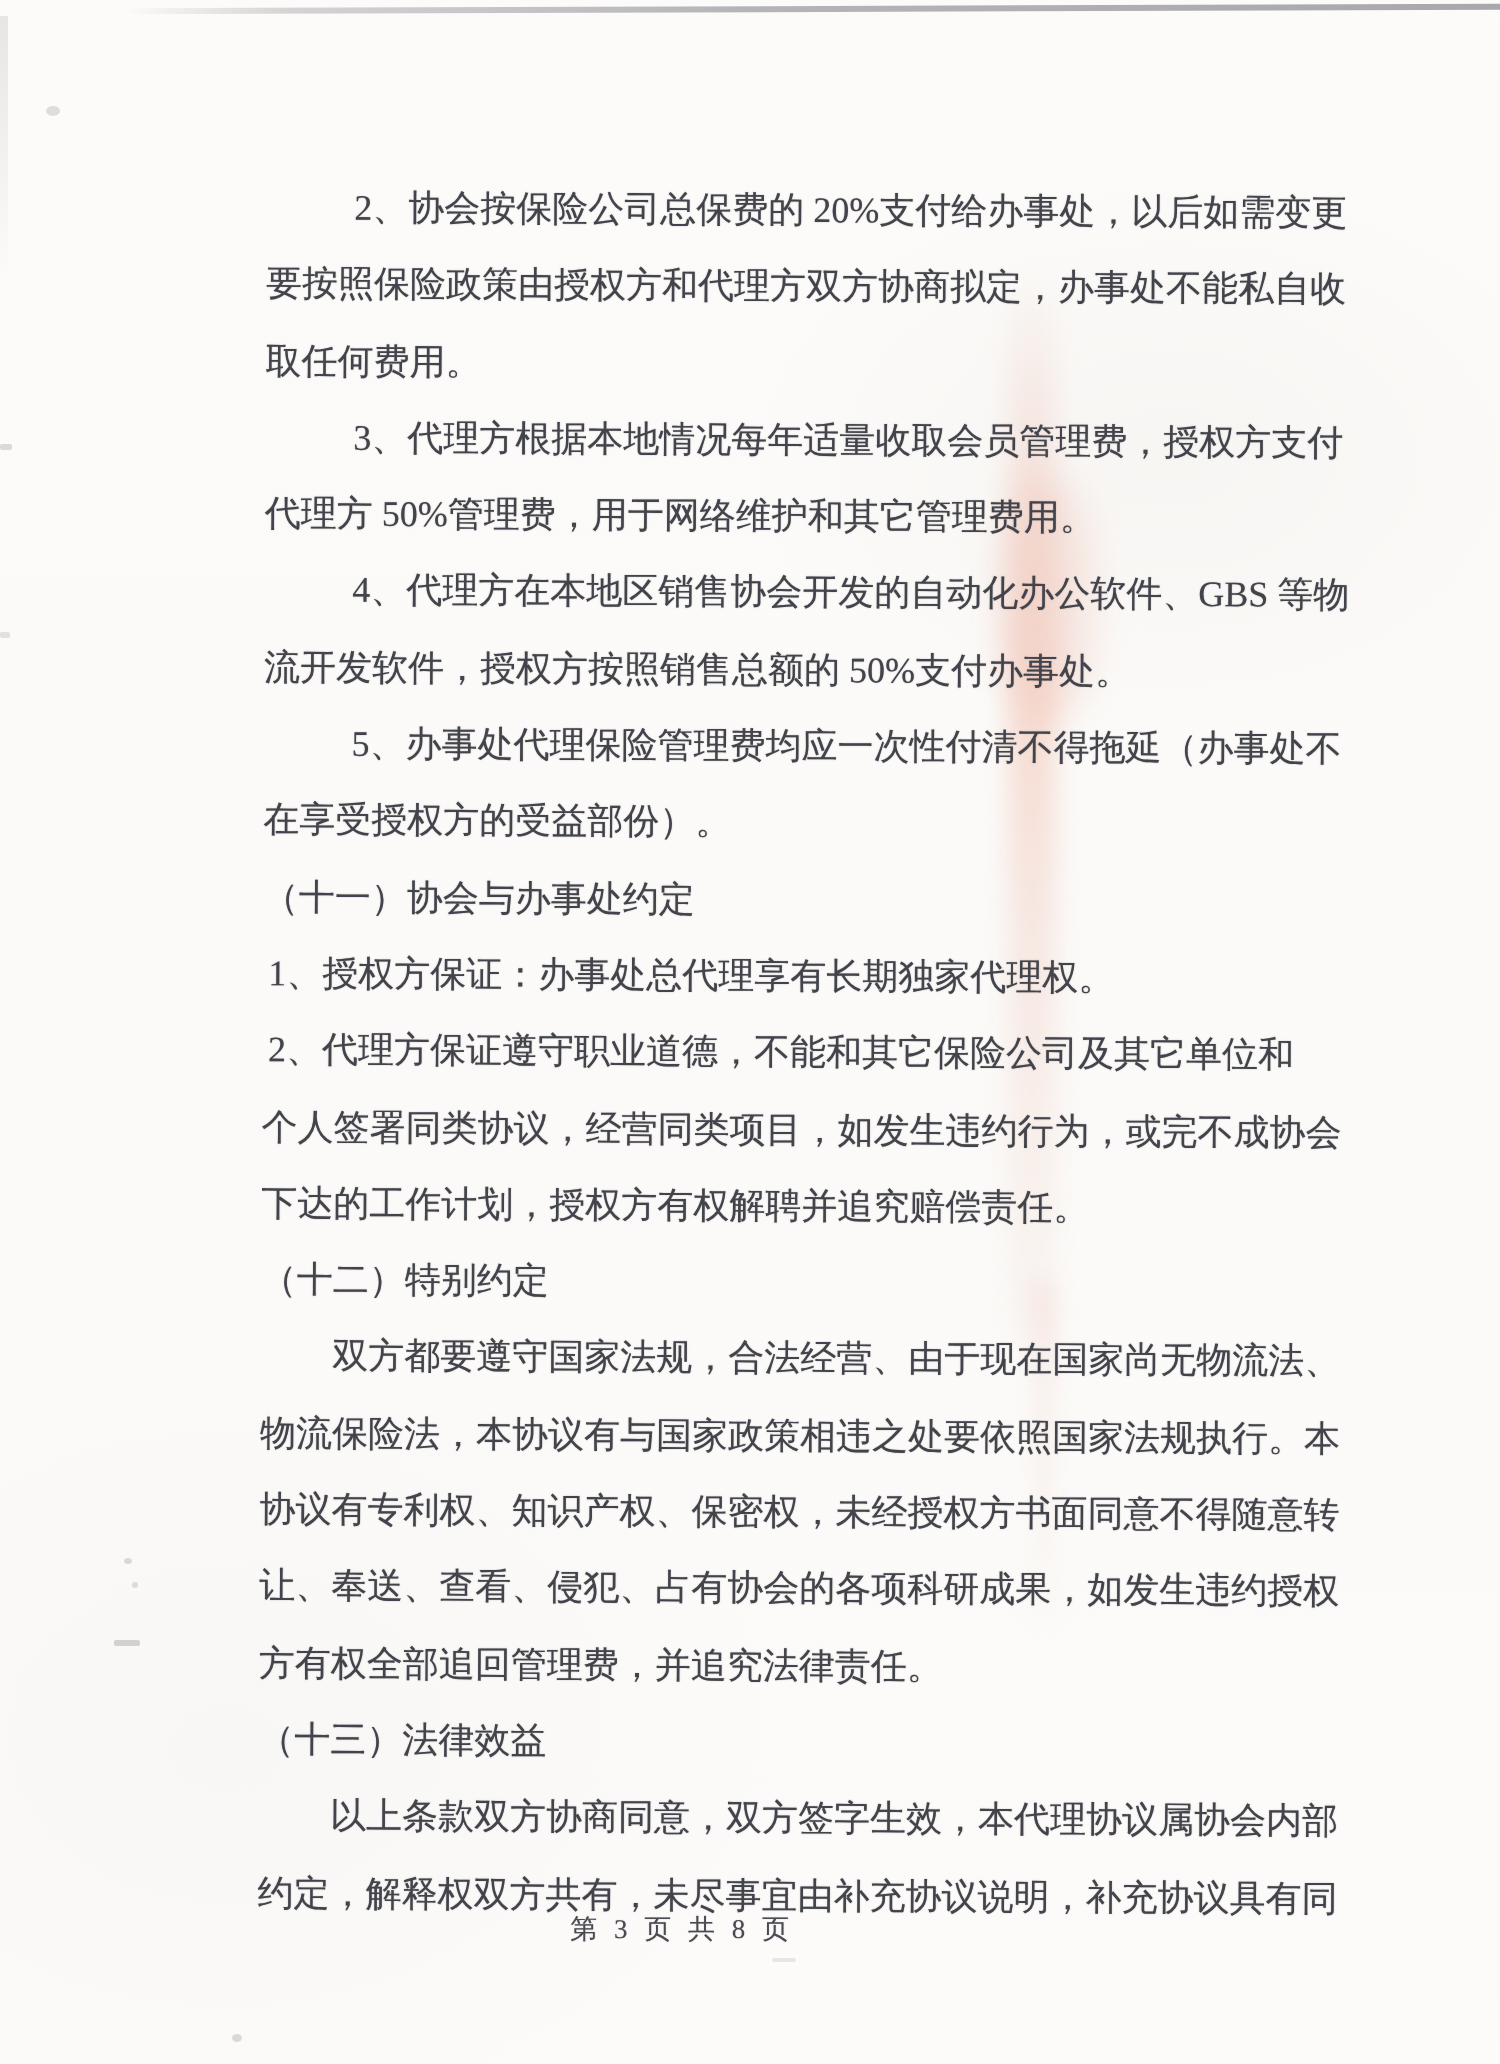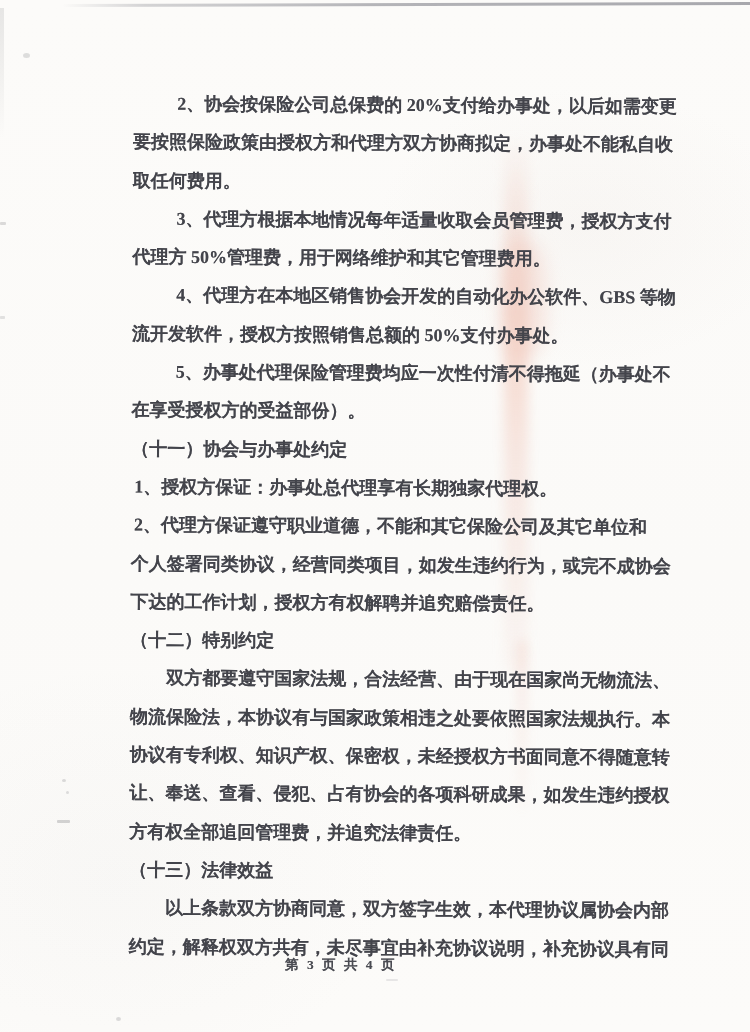--- a/index.html
+++ b/index.html
@@ -8,21 +8,20 @@
     background:#ffffff;
     font-family:"Liberation Serif","DejaVu Serif",serif;
   }
   
   .page {
     position:absolute; inset:0; overflow:hidden;
     background:
       radial-gradient(ellipse 300px 200px at 78% 22%, rgba(214,200,192,0.10), rgba(214,200,192,0) 70%),
       radial-gradient(ellipse 400px 300px at 15% 85%, rgba(200,200,200,0.07), rgba(200,200,200,0) 70%),
       linear-gradient(180deg,#fcfbf9 0%, #fbfaf8 55%, #fcfbf9 100%);
-    font-weight: bold;
   }
   
   .scan-edge-top {
     position:absolute; top:3px; left:62px; right:-4px; height:2.5px;
     border-radius:2px;
     transform:rotate(-0.18deg);
     background:linear-gradient(to right,
       rgba(185,185,188,0) 0%, rgba(178,178,182,0.55) 12%,
       rgba(168,168,173,0.85) 45%, rgba(158,158,164,0.9) 100%);
   }
@@ -117,14 +116,14 @@
       <div class="line ind-para">双方都要遵守国家法规，合法经营、由于现在国家尚无物流法、</div>
       <div class="line ind-none">物流保险法，本协议有与国家政策相违之处要依照国家法规执行。本</div>
       <div class="line ind-none">协议有专利权、知识产权、保密权，未经授权方书面同意不得随意转</div>
       <div class="line ind-none">让、奉送、查看、侵犯、占有协会的各项科研成果，如发生违约授权</div>
       <div class="line ind-none">方有权全部追回管理费，并追究法律责任。</div>
       <div class="line ind-head">（十三）法律效益</div>
       <div class="line ind-para">以上条款双方协商同意，双方签字生效，本代理协议属协会内部</div>
       <div class="line ind-none">约定，解释权双方共有，未尽事宜由补充协议说明，补充协议具有同</div>
     </div>
 
-  <div class="footer">第 3 页 共 4 页</div>
+  <div class="footer">第 3 页 共 8 页</div>
 </div>
 
 </body></html>

